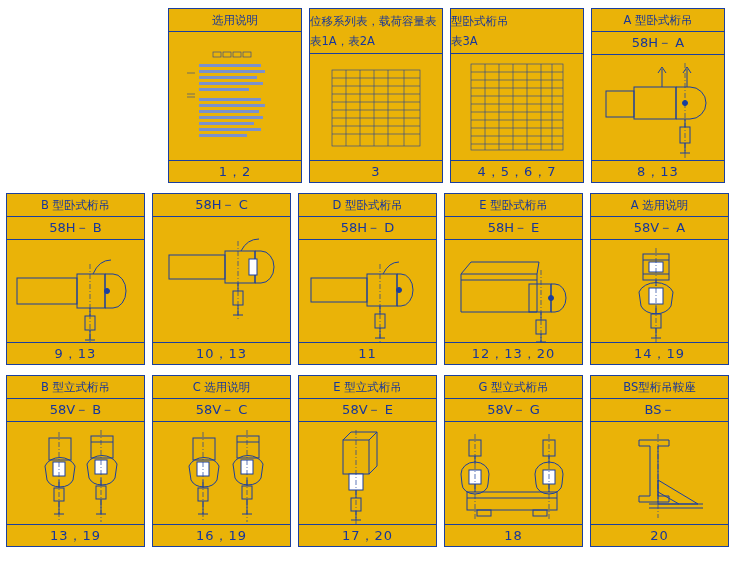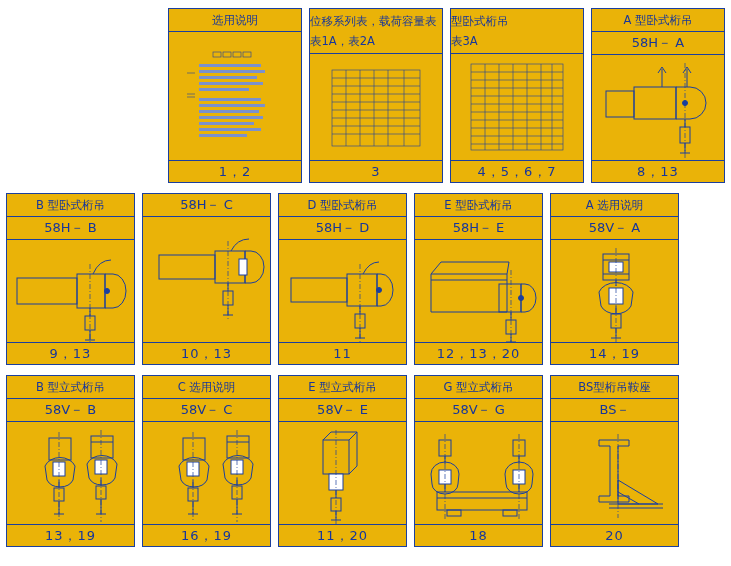--- a/index.html
+++ b/index.html
@@ -22,21 +22,21 @@
     display:flex;flex-direction:column;
     background:#eab308;
   }
 
   
   .r1 .cell{width:134px;height:175px;}
   .r1{justify-content:flex-end;}
   .r1 .spacer{width:162px;}
 
   
-  .r2 .cell,.r3 .cell{width:129px;height:172px;}
+  .r2 .cell,.r3 .cell{width:139px;height:172px;}
 
   .hdr{
     border-bottom:1.2px solid #1b3f9e;
     height:22px;line-height:22px;text-align:center;
     font-size:11.5px;white-space:nowrap;
   }
   .hdr2{
     border-bottom:1.2px solid #1b3f9e;
     height:22px;line-height:22px;text-align:center;
     font-size:13px;white-space:nowrap;
@@ -392,21 +392,21 @@
             <line x1="57" y1="68" x2="57" y2="76"></line>
             <rect x="52" y="76" width="10" height="13"></rect>
             <line x1="57" y1="89" x2="57" y2="98"></line>
             <path d="M52 98 h10"></path>
           </g>
           <g class="dash">
               <line x1="57" y1="8" x2="57" y2="102"></line>
             </g>
         </svg>
       </div>
-      <div class="foot">11，20</div>
+      <div class="foot">17，20</div>
     </div>
 
     <div class="cell">
       <div class="hdr">G 型立式桁吊</div>
       <div class="hdr2">58V－  G</div>
       <div class="body">
         <svg width="137" height="105" viewBox="0 0 137 105">
           <g class="ln">
             <rect x="24" y="18" width="12" height="16"></rect>
             <rect x="98" y="18" width="12" height="16"></rect>

